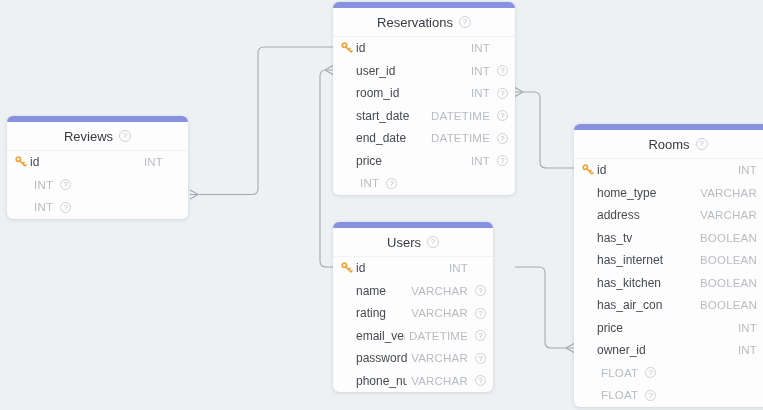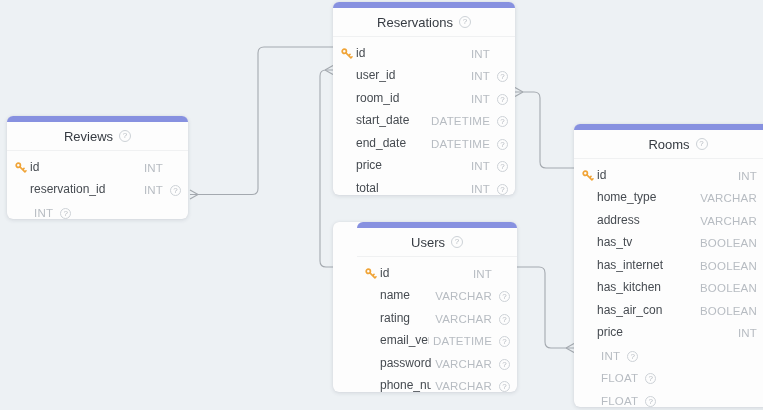--- a/index.html
+++ b/index.html
@@ -40,21 +40,21 @@
     gap: 6px;
     border-bottom: 1px solid var(--divider, #f0f1f2);
     font-size: 13px;
     font-weight: 500;
     color: var(--title-text, #363b42);
     cursor: move;
   }
   .frow {
     height: 22.5px;
     display: flex;
-    align-items: flex-end;
+    align-items: center;
     padding: 0 7px 0 8px;
     font-size: 12px;
   }
   .key-slot {
     width: 15px;
     flex-shrink: 0;
     display: flex;
     align-items: center;
   }
   .fname {
@@ -156,21 +156,20 @@
       <div class="frow">
         <span class="key-slot"></span>
         <span class="fname">price</span>
         <span class="ftype">INT</span>
         <span class="help-slot">
           <span class="help">?</span>
         </span>
       </div>
       <div class="frow">
         <span class="key-slot"></span>
-        <span class="fname">total</span>
         <span class="ftype">INT</span>
         <span class="help-slot">
           <span class="help">?</span>
         </span>
       </div>
     </div>
     <div class="card" style="left: 7px; top: 116px; width: 181px;">
       <div class="header-bar"></div>
       <div class="title-row">
         <span>Reviews</span>
@@ -182,35 +181,34 @@
             <circle cx="3.3" cy="3.3" r="2.1" fill="none" stroke="#f0a437" stroke-width="1.7"></circle>
             <path d="M4.9 4.9 L9.9 9.9 M7.7 7.7 L9 6.4 M9.9 9.9 L11 8.8" fill="none" stroke="#f0a437" stroke-width="1.6" stroke-linecap="round"></path>
           </svg>
         </span>
         <span class="fname">id</span>
         <span class="ftype">INT</span>
         <span class="help-slot"></span>
       </div>
       <div class="frow">
         <span class="key-slot"></span>
-        <span class="fname">reservation_id</span>
         <span class="ftype">INT</span>
         <span class="help-slot">
           <span class="help">?</span>
         </span>
       </div>
       <div class="frow">
         <span class="key-slot"></span>
         <span class="ftype">INT</span>
         <span class="help-slot">
           <span class="help">?</span>
         </span>
       </div>
     </div>
-    <div class="card" style="left: 333px; top: 222px; width: 160px; padding-left: 24px;">
+    <div class="card" style="left: 333px; top: 222px; width: 160px;">
       <div class="header-bar"></div>
       <div class="title-row">
         <span>Users</span>
         <span class="help">?</span>
       </div>
       <div class="frow">
         <span class="key-slot">
           <svg width="12" height="12" viewBox="0 0 12 12">
             <circle cx="3.3" cy="3.3" r="2.1" fill="none" stroke="#f0a437" stroke-width="1.7"></circle>
             <path d="M4.9 4.9 L9.9 9.9 M7.7 7.7 L9 6.4 M9.9 9.9 L11 8.8" fill="none" stroke="#f0a437" stroke-width="1.6" stroke-linecap="round"></path>
@@ -329,20 +327,21 @@
       <div class="frow">
         <span class="key-slot"></span>
         <span class="fname">price</span>
         <span class="ftype">INT</span>
         <span class="help-slot">
           <span class="help">?</span>
         </span>
       </div>
       <div class="frow">
         <span class="key-slot"></span>
+        <span class="fname">owner_id</span>
         <span class="ftype">INT</span>
         <span class="help-slot">
           <span class="help">?</span>
         </span>
       </div>
       <div class="frow">
         <span class="key-slot"></span>
         <span class="ftype">FLOAT</span>
         <span class="help-slot">
           <span class="help">?</span>

